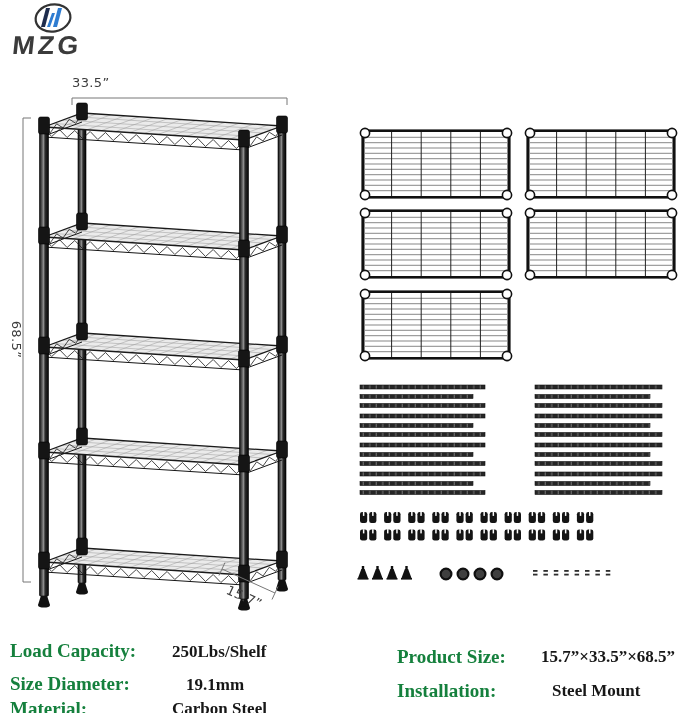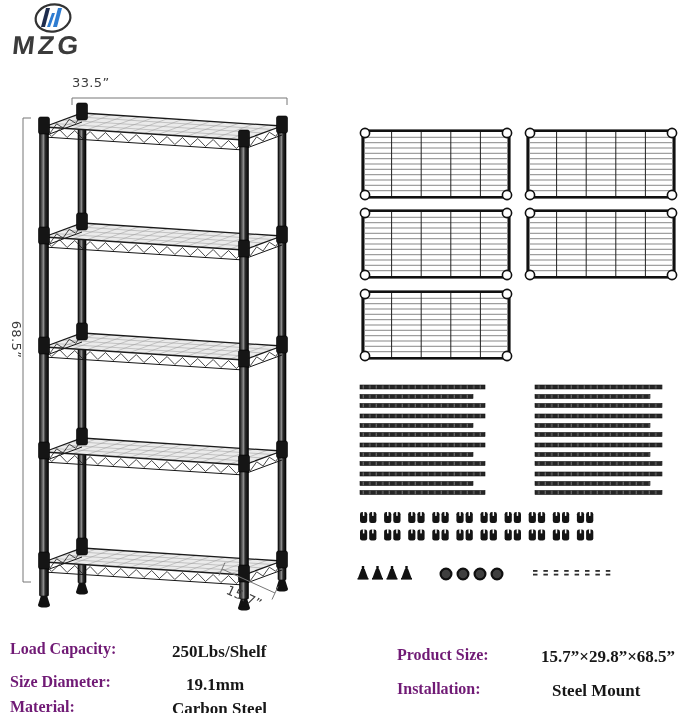--- a/index.html
+++ b/index.html
@@ -5,22 +5,22 @@
   html,body{margin:0;padding:0;background:#fff;}
   .canvas{position:relative;width:679px;height:713px;background:#fff;overflow:hidden;
           font-family:"Liberation Sans",sans-serif;}
   .abs{position:absolute;}
   .art{position:absolute;left:0;top:0;width:679px;height:713px;pointer-events:none;}
   .dim-label{font-family:"DejaVu Sans",sans-serif;font-size:13px;color:#3d3d3d;
              letter-spacing:.4px;white-space:nowrap;}
   .brand-text{font-family:"Liberation Sans",sans-serif;font-weight:700;font-size:27px;
               color:#3b3b3b;letter-spacing:3px;transform:skewX(-6deg) scaleY(.95);
               transform-origin:left top;white-space:nowrap;}
-  .spec-label{font-family:"Liberation Serif",serif;font-weight:700;font-size:16px;
-              color:#701a75;white-space:nowrap;}
+  .spec-label{font-family:"Liberation Serif",serif;font-weight:700;font-size:19px;
+              color:#15803d;white-space:nowrap;}
   .spec-value{font-family:"Liberation Serif",serif;font-weight:700;font-size:17px;
               color:#171717;white-space:nowrap;}
 </style>
 </head>
 <body>
 
 <div class="canvas">
 
   <svg id="shelf-art" class="art" viewBox="0 0 679 713">
       <defs>
@@ -515,16 +515,16 @@
   <div class="abs dim-label" style="left:221px;top:578px;width:58px;text-align:center;transform:rotate(24.5deg);transform-origin:left top">15.7”</div>
 
   <div class="abs spec-label" style="left:10px;top:640px">Load Capacity:</div>
   <div class="abs spec-value" style="left:172px;top:642px">250Lbs/Shelf</div>
   <div class="abs spec-label" style="left:10px;top:673px">Size Diameter:</div>
   <div class="abs spec-value" style="left:186px;top:675px">19.1mm</div>
   <div class="abs spec-label" style="left:10px;top:698px">Material:</div>
   <div class="abs spec-value" style="left:172px;top:699px">Carbon Steel</div>
 
   <div class="abs spec-label" style="left:397px;top:646px">Product Size:</div>
-  <div class="abs spec-value" style="left:541px;top:647px">15.7”×29.8”×68.5”</div>
+  <div class="abs spec-value" style="left:541px;top:647px">15.7”×33.5”×68.5”</div>
   <div class="abs spec-label" style="left:397px;top:680px">Installation:</div>
   <div class="abs spec-value" style="left:552px;top:681px">Steel Mount</div>
 </div>
 
 </body></html>

